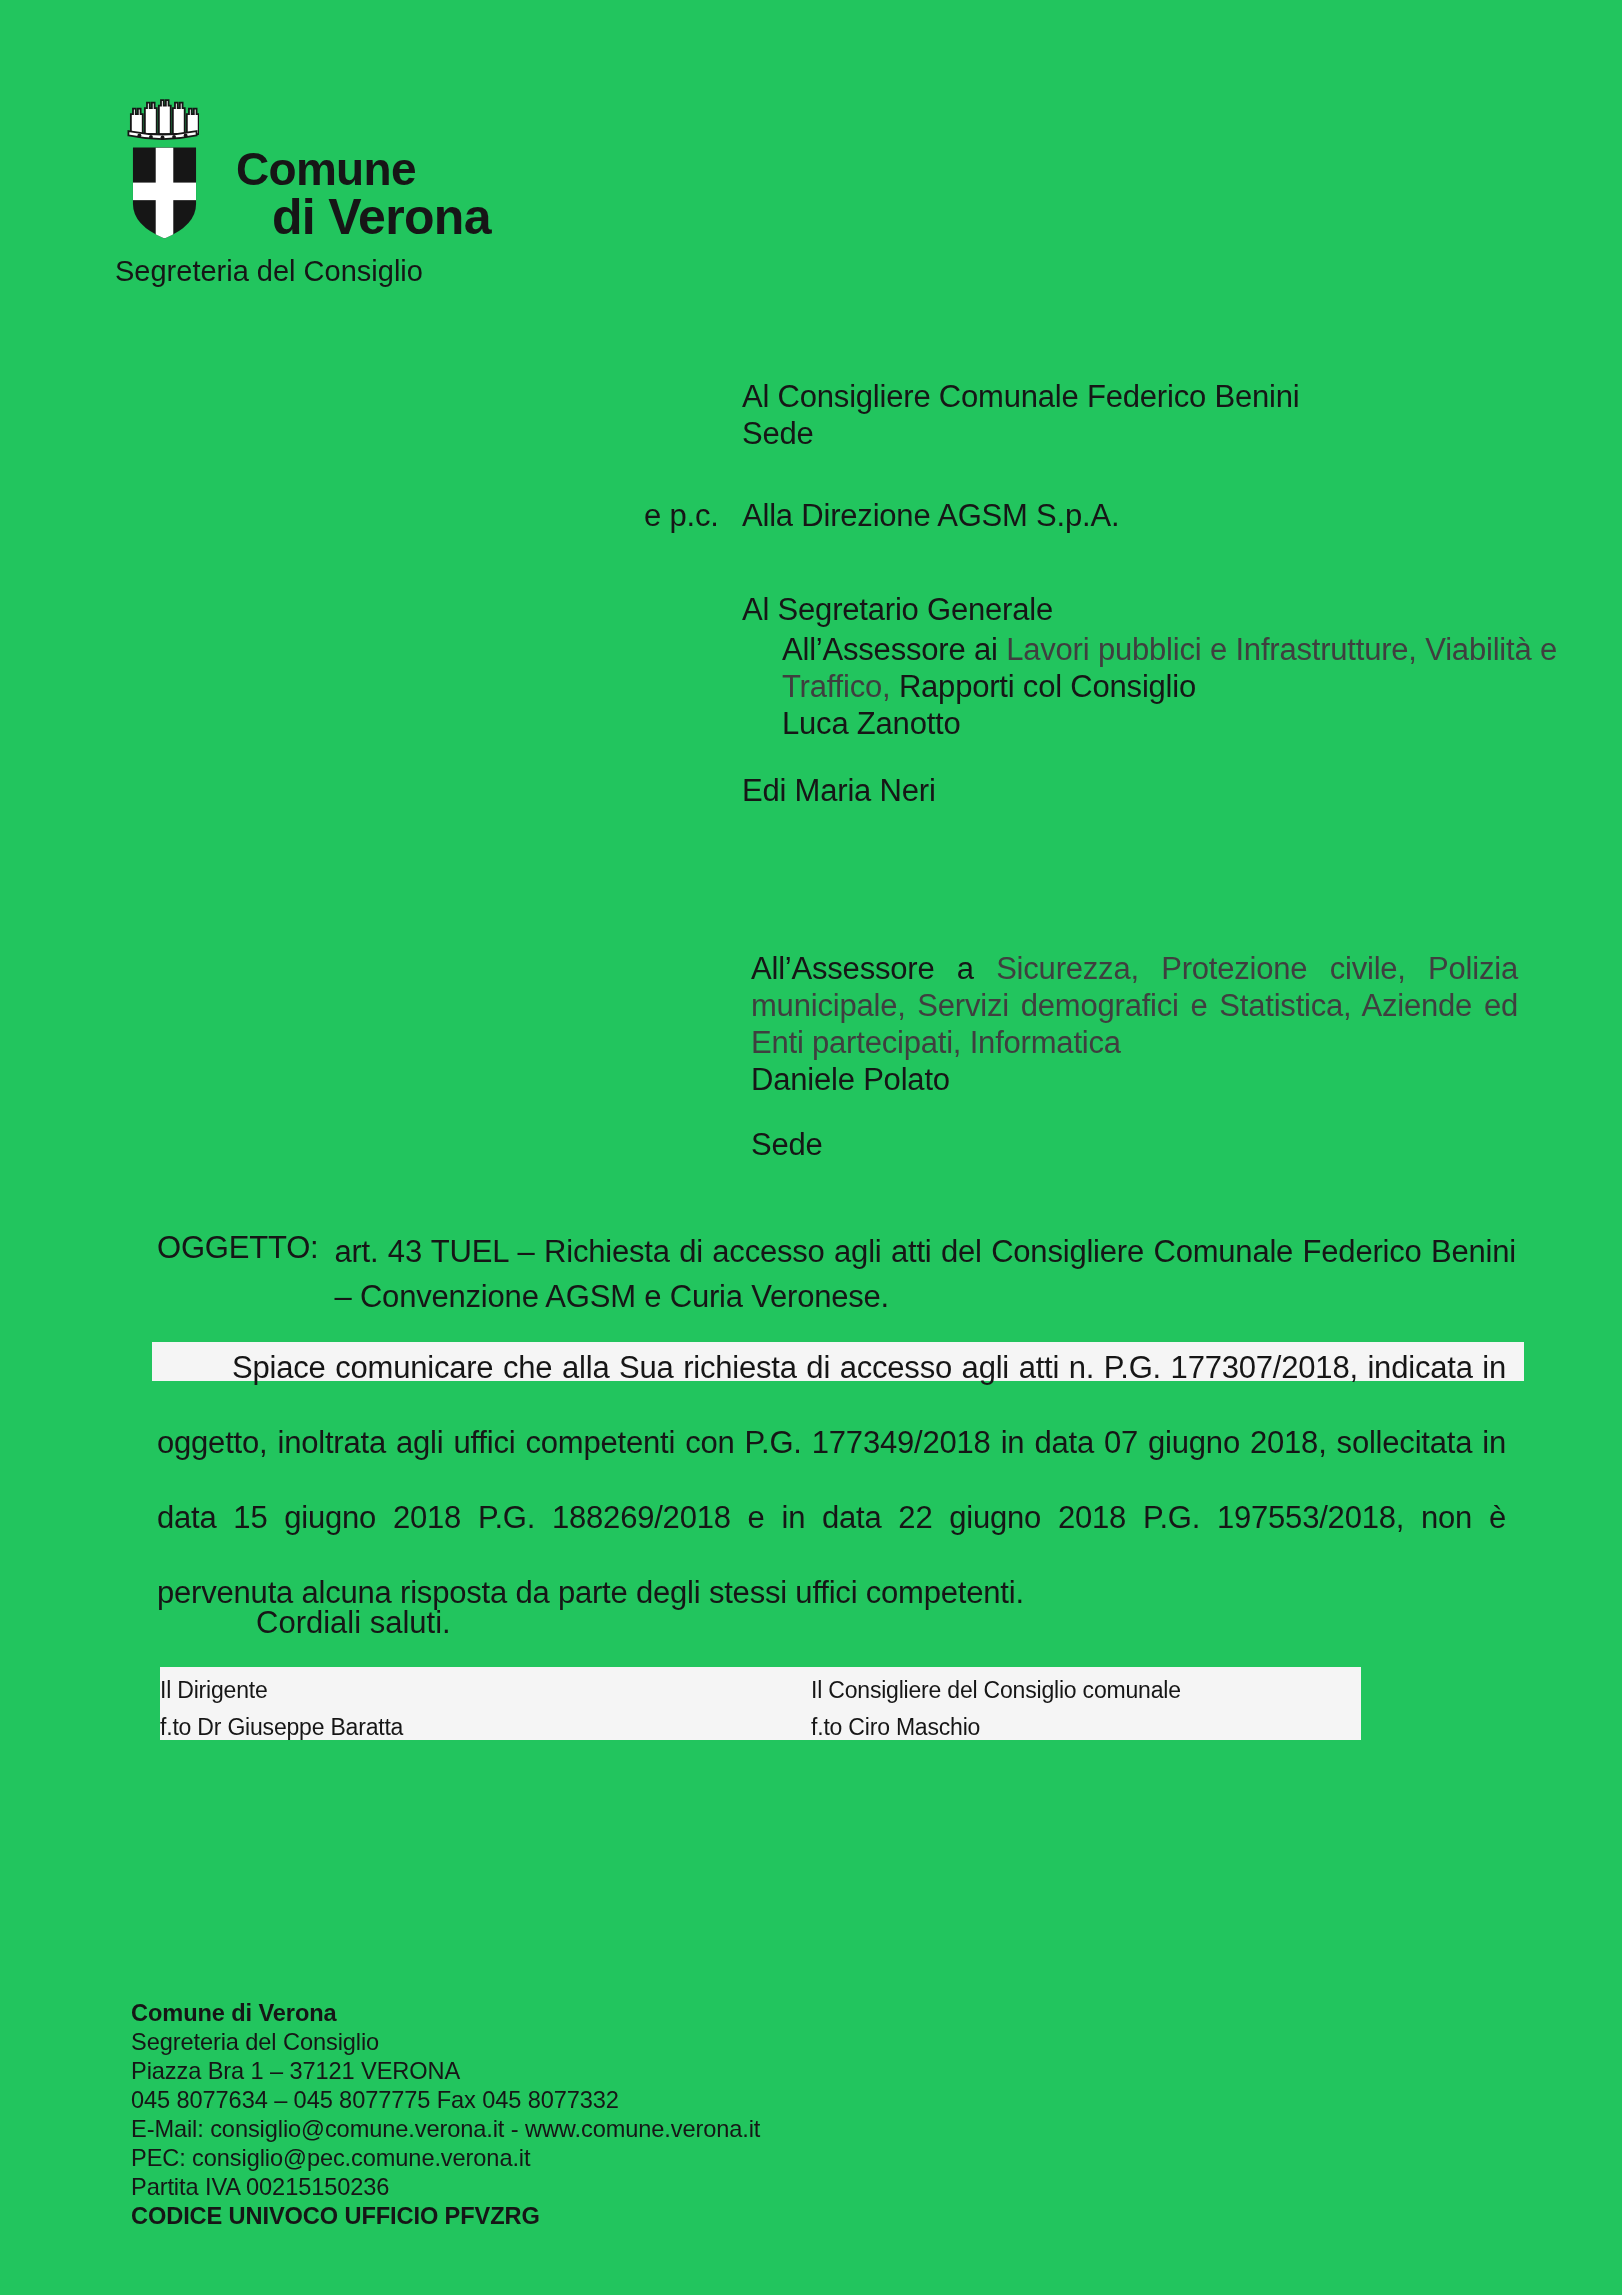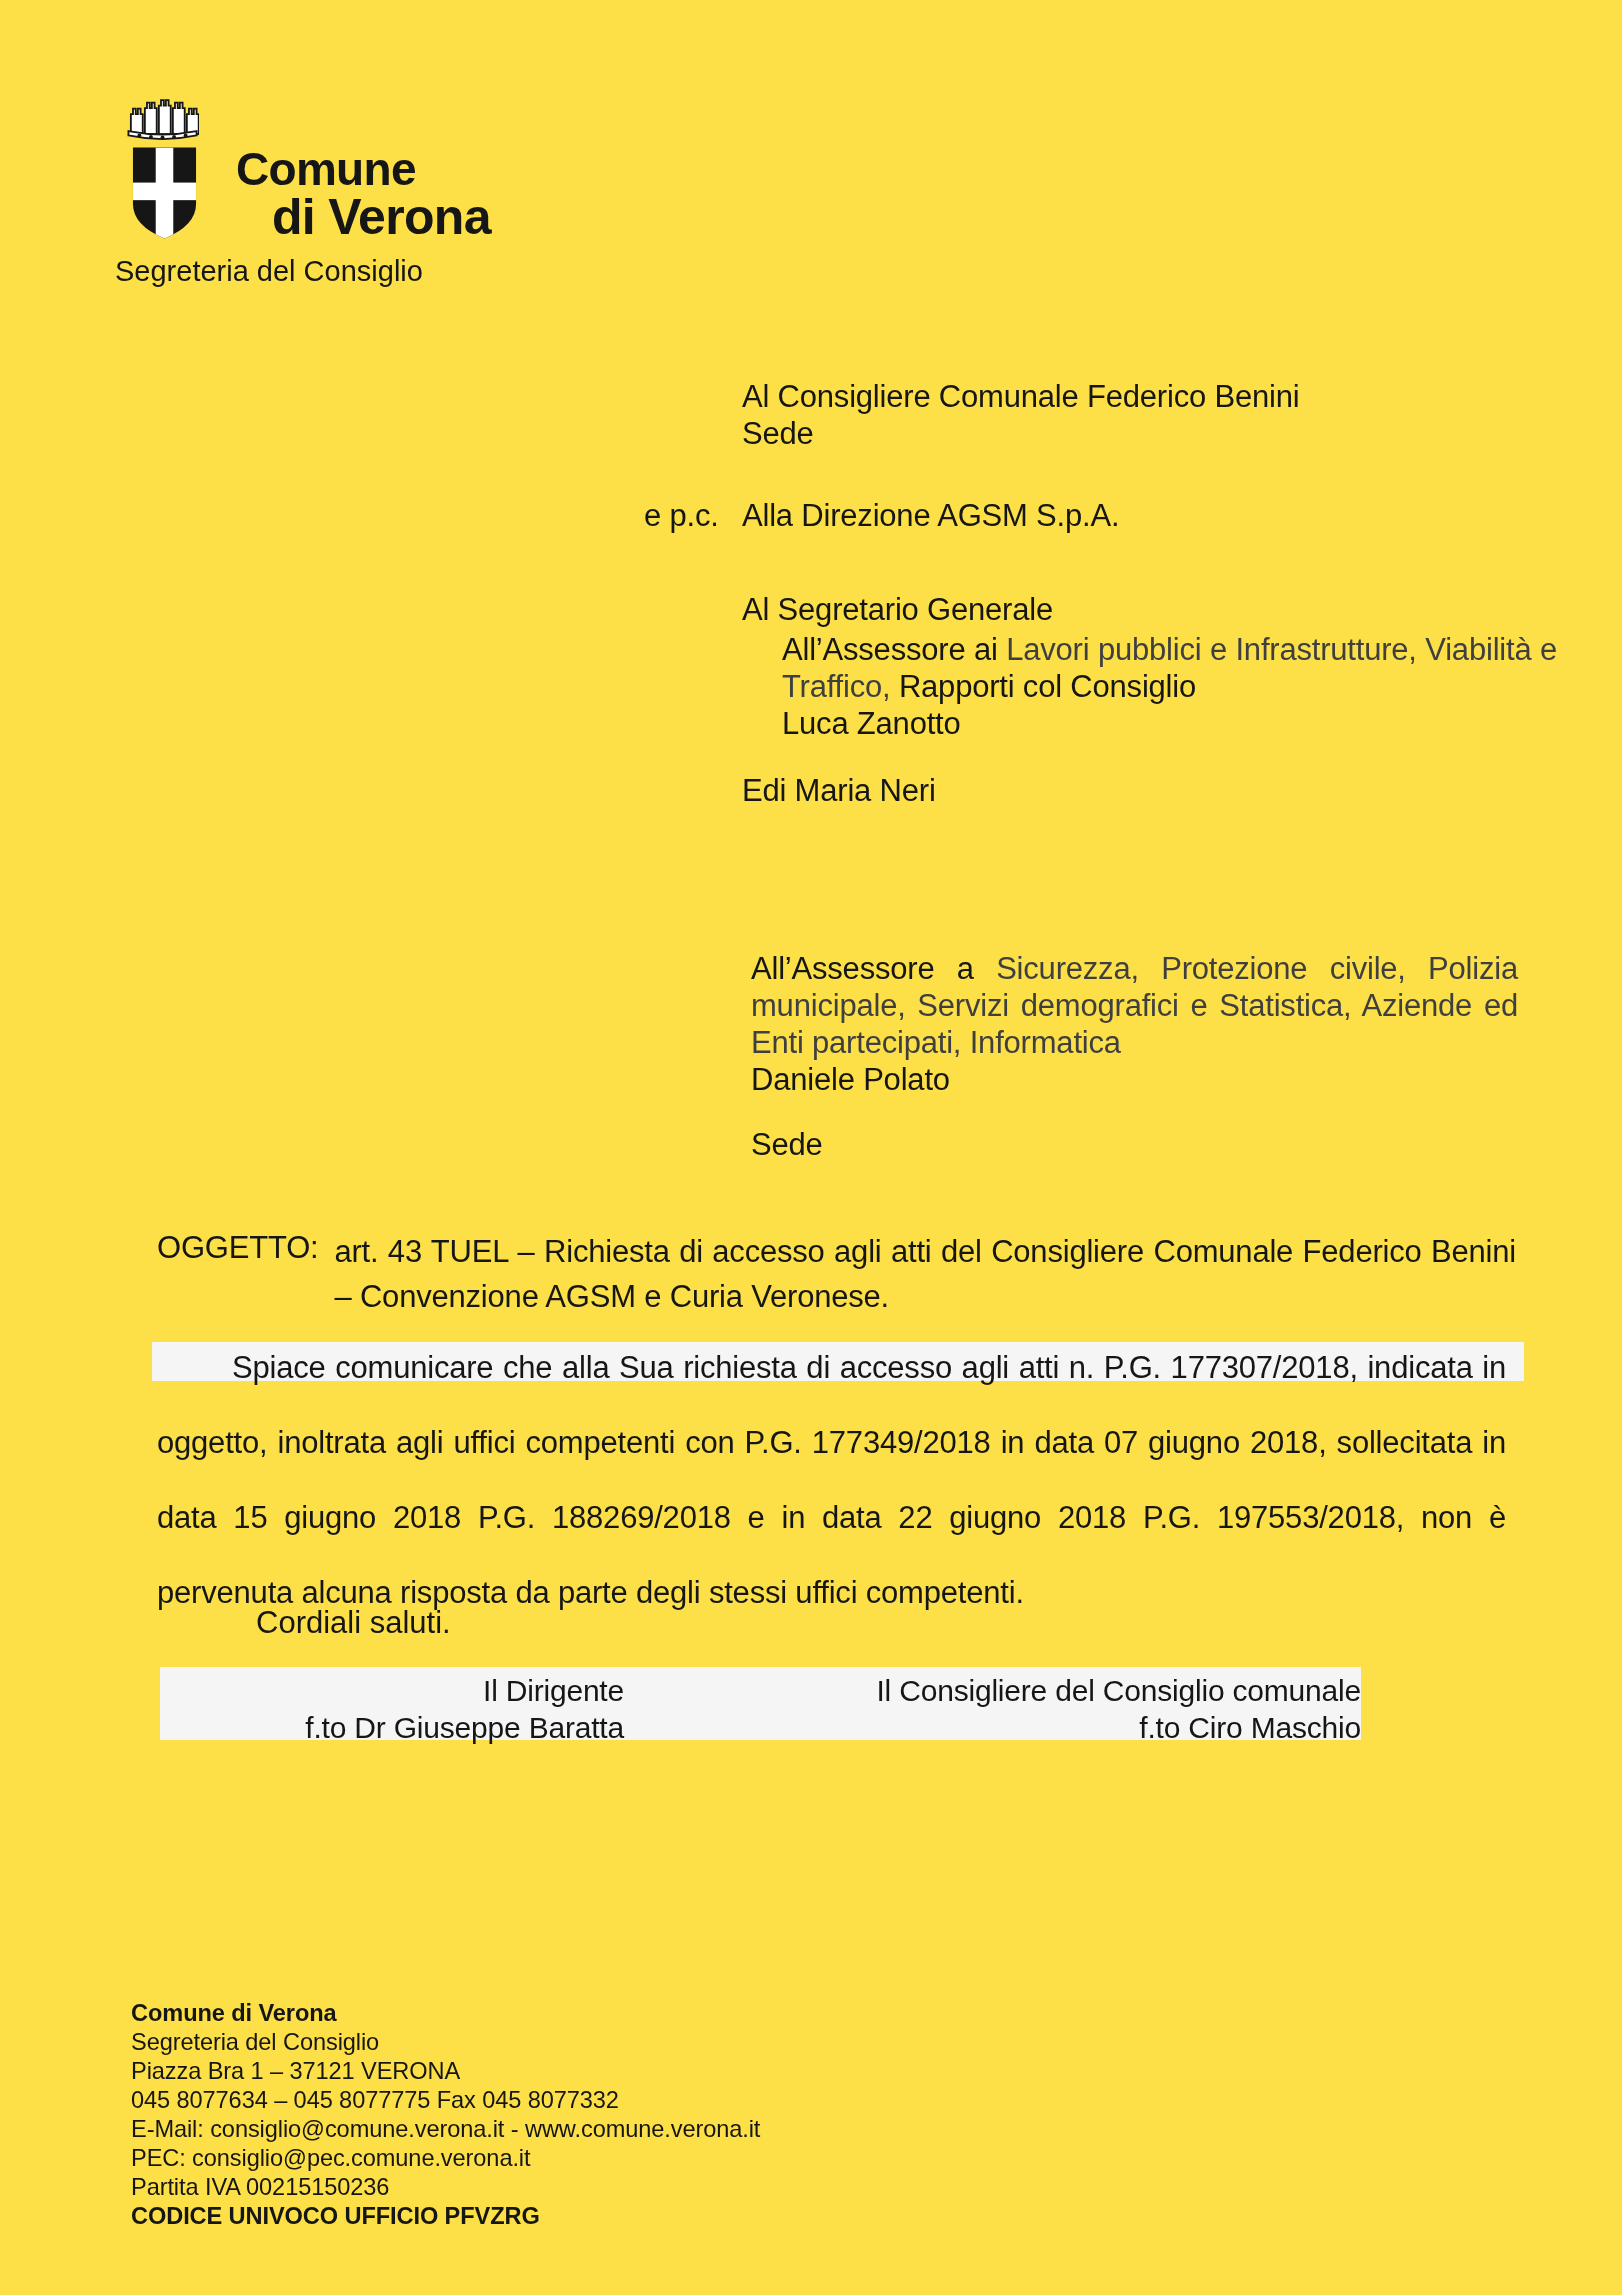--- a/index.html
+++ b/index.html
@@ -1,20 +1,20 @@
 <!DOCTYPE html>
 <html style="font-size:10.5px"><head>
 <meta charset="utf-8">
 <style>
   html,body { margin:0; padding:0; background:#888; }
   .page {
     position:relative;
     width:1622px; height:2295px;
     margin:0 auto;
-    background:#fde047;
+    background:#22c55e;
     font-family:"Liberation Sans", sans-serif;
     color:#161616;
     overflow:hidden;
   }
   .abs { position:absolute; }
 
   
   .logo-crown { left:126px; top:94px; width:73px; height:50px; }
   .logo-shield { left:131px; top:145px; width:67px; height:96px; }
   .org-line1 { left:236px; top:145px; font-size:46px; line-height:48px; font-weight:700; letter-spacing:-0.7px; }
@@ -44,21 +44,21 @@
   .band-first-line { left:152px; top:1342px; width:1372px; height:39px; }
   .band-signature  { left:160px; top:1667px; width:1201px; height:73px; }
   .body-par {
     left:157px; top:1330px; width:1349px;
     font-size:31px; line-height:75px; letter-spacing:-0.2px;
     text-align:justify; text-indent:75px; z-index:1;
   }
   .closing { left:256px; top:1604px; font-size:31px; line-height:37px; z-index:1; }
 
   
-  .sig { font-size:30px; line-height:37px; text-align:right; z-index:1; letter-spacing:-0.2px; }
+  .sig { font-size:23px; line-height:37px; text-align:left; z-index:1; letter-spacing:-0.2px; }
   .sig-left  { left:160px;  top:1672px; width:464px; }
   .sig-right { left:811px; top:1672px; width:550px; }
 
   
   .footer { left:131px; top:1999px; width:981px; font-size:23.6px; line-height:29px; letter-spacing:-0.1px; }
   .footer .b { font-weight:700; }
 </style>
 </head>
 <body>
 

